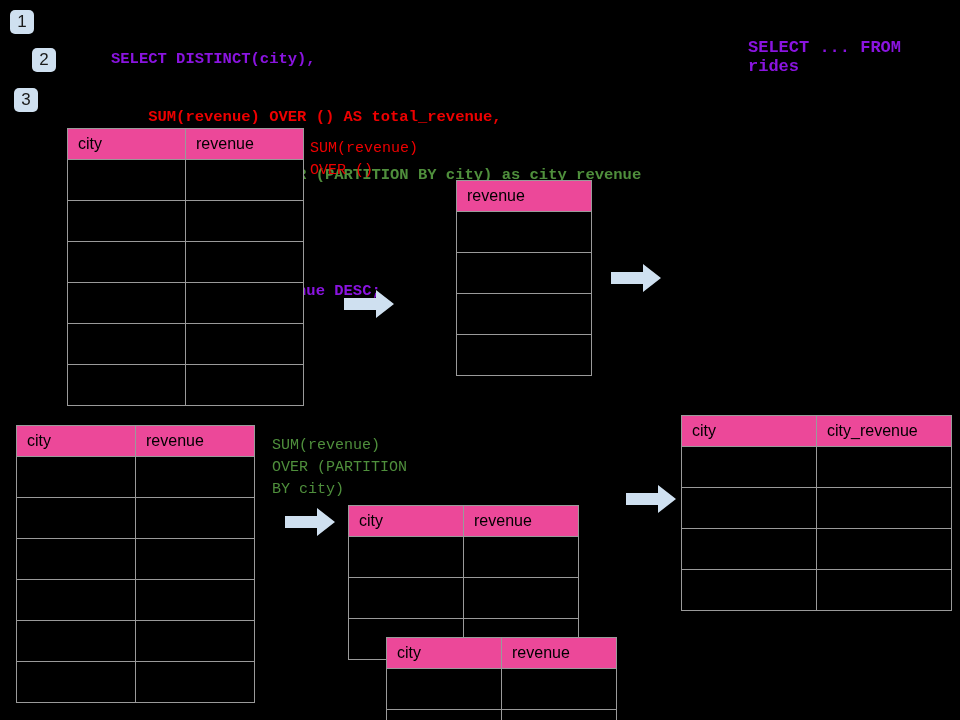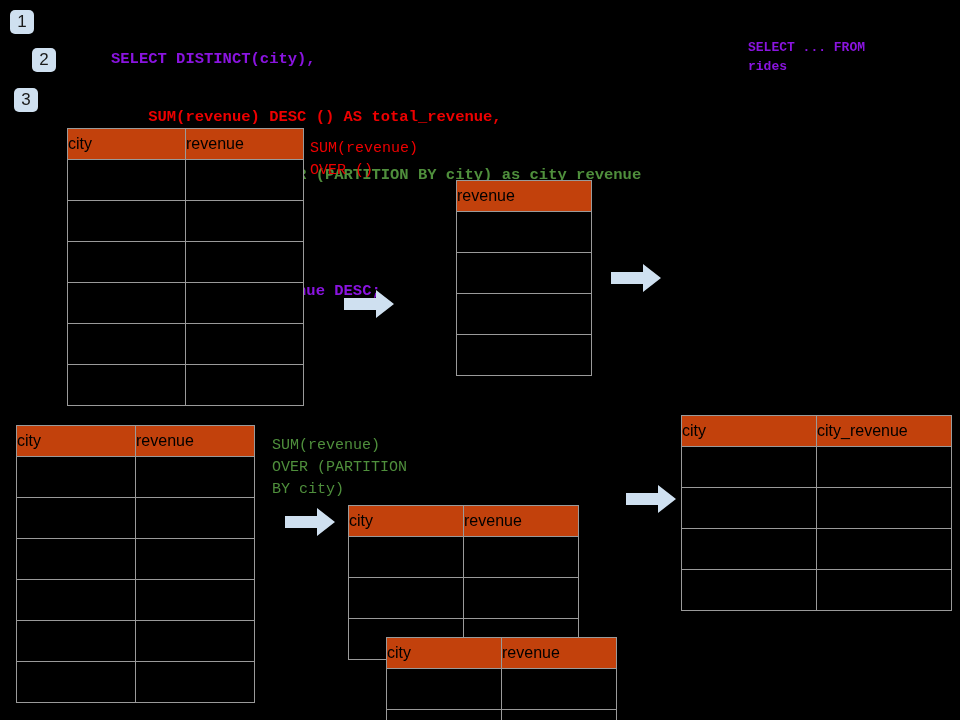--- a/index.html
+++ b/index.html
@@ -50,46 +50,47 @@
     position: absolute;
     font-family: "Liberation Mono", monospace;
     font-size: 15px;
     font-weight: normal;
     white-space: pre;
     line-height: 22px;
   }
   .annot-sm {
     position: absolute;
     font-family: "Liberation Mono", monospace;
-    font-size: 13px;
+    font-size: 17px;
     font-weight: bold;
     white-space: pre;
     line-height: 19px;
     color: #8a14e0;
   }
 
   
   .tbl {
     position: absolute;
     border-collapse: collapse;
     table-layout: fixed;
     background: #000000;
   }
   .tbl th, .tbl td {
     border: 1px solid #9a9a9a;
     padding: 0;
     margin: 0;
   }
   .tbl th {
-    background: #c2410c;
+    background: #ec4899;
     color: #000000;
     font-family: "Liberation Sans", sans-serif;
     font-weight: normal;
     font-size: 16px;
     text-align: left;
+    padding-left: 10px;
     height: 30px;
   }
   .tbl td {
     background: #000000;
     height: 40px;
   }
 
   
   .arrow {
     position: absolute;
@@ -99,21 +100,21 @@
 <body>
 
 <div id="canvas">
 
   <div class="badge" style="left:10px; top:10px;">1</div>
   <div class="badge" style="left:32px; top:48px;">2</div>
   <div class="badge" style="left:14px; top:88px;">3</div>
 
   <div class="sql" style="left:80px; top:12px;">
     <span class="sql-line c-purple">SELECT DISTINCT(city),</span>
-    <span class="sql-line c-red">    SUM(revenue) DESC () AS total_revenue,</span>
+    <span class="sql-line c-red">    SUM(revenue) OVER () AS total_revenue,</span>
     <span class="sql-line c-green">    SUM(revenue) OVER (PARTITION BY city) as city_revenue</span>
     <span class="sql-line c-purple">  FROM rides</span>
     <span class="sql-line c-purple">  ORDER by city_revenue DESC;</span>
   </div>
 
   <div class="annot-sm" style="left:748px; top:38px;">SELECT ... FROM
 rides</div>
 
   <div class="annot c-red" style="left:310px; top:138px;">SUM(revenue)
 OVER ()</div>

